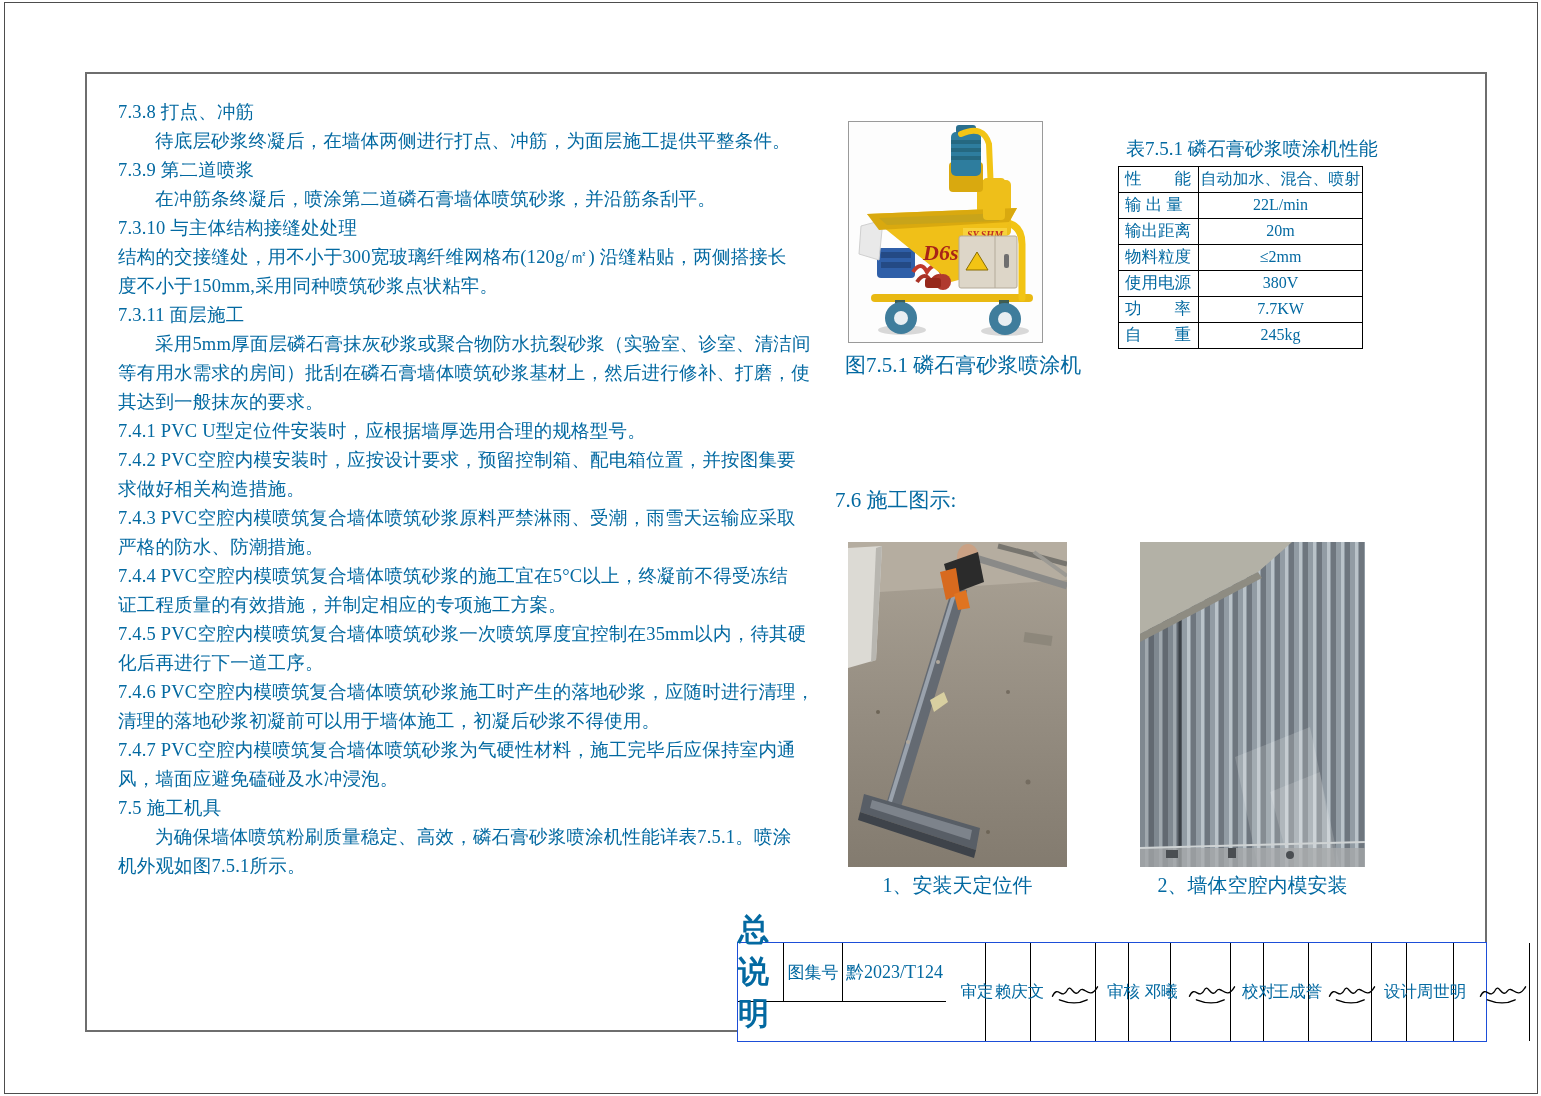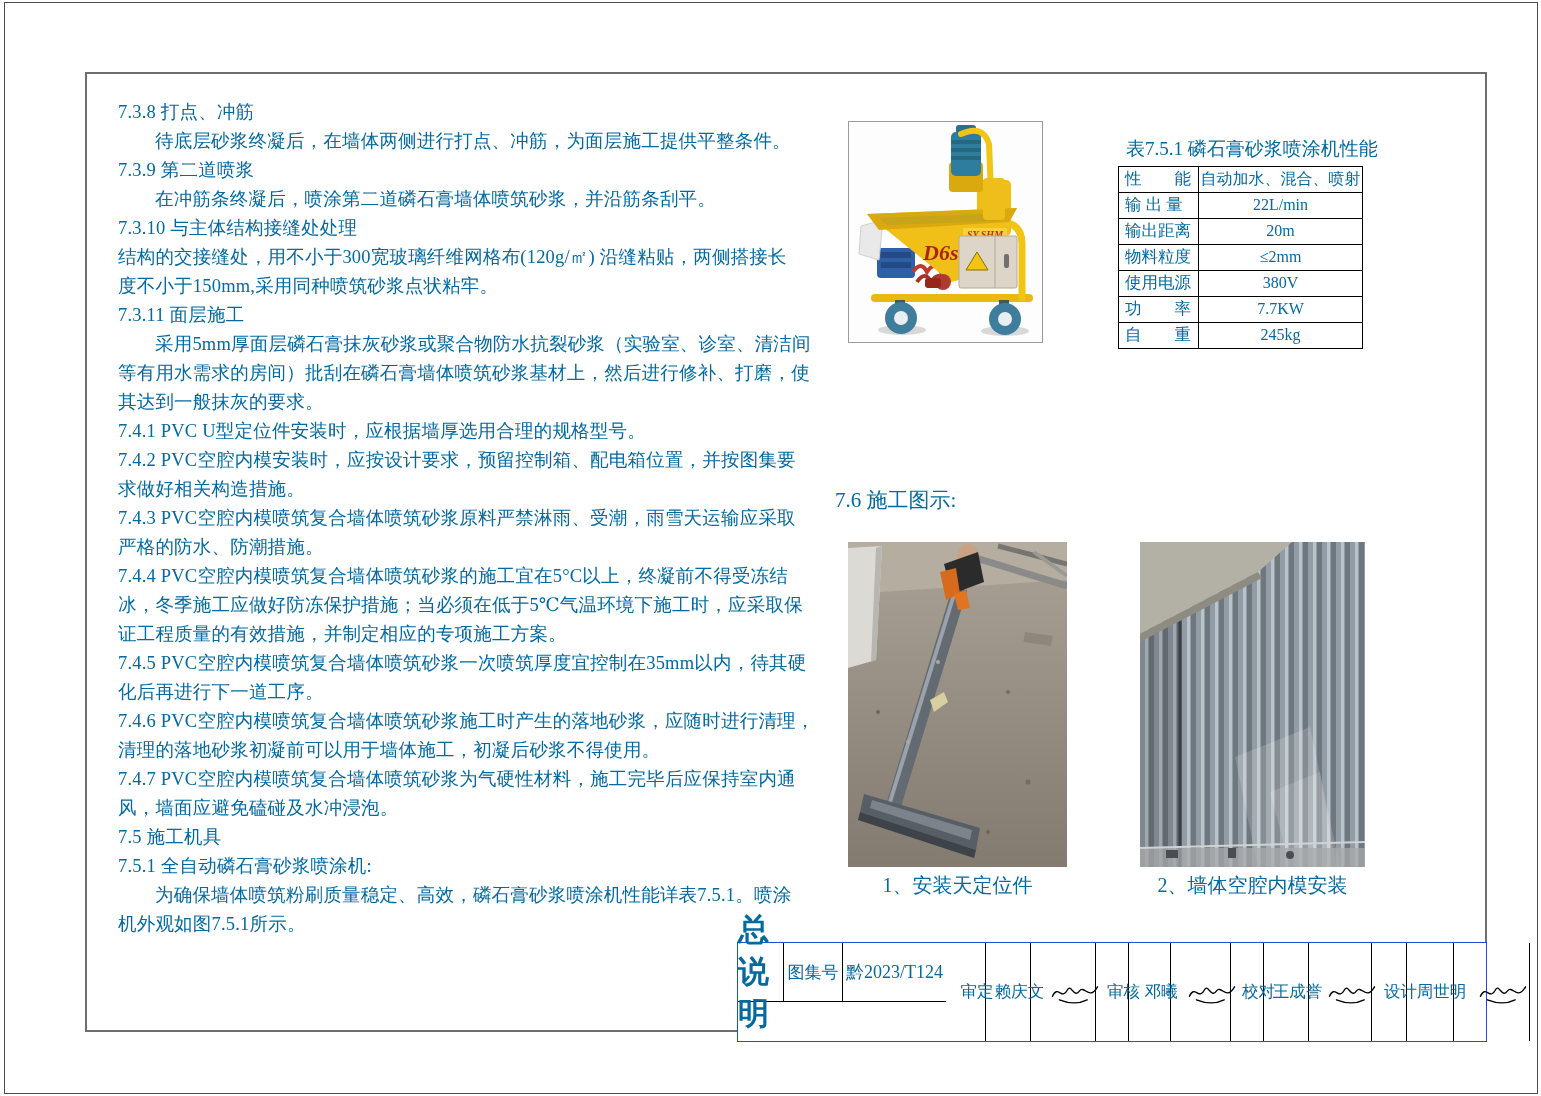--- a/index.html
+++ b/index.html
@@ -67,30 +67,28 @@
       <div class="line">7.3.11 面层施工</div>
       <div class="line ind">采用5mm厚面层磷石膏抹灰砂浆或聚合物防水抗裂砂浆（实验室、诊室、清洁间</div>
       <div class="line">等有用水需求的房间）批刮在磷石膏墙体喷筑砂浆基材上，然后进行修补、打磨，使</div>
       <div class="line">其达到一般抹灰的要求。</div>
       <div class="line">7.4.1 PVC U型定位件安装时，应根据墙厚选用合理的规格型号。</div>
       <div class="line">7.4.2 PVC空腔内模安装时，应按设计要求，预留控制箱、配电箱位置，并按图集要</div>
       <div class="line">求做好相关构造措施。</div>
       <div class="line">7.4.3 PVC空腔内模喷筑复合墙体喷筑砂浆原料严禁淋雨、受潮，雨雪天运输应采取</div>
       <div class="line">严格的防水、防潮措施。</div>
       <div class="line">7.4.4 PVC空腔内模喷筑复合墙体喷筑砂浆的施工宜在5°C以上，终凝前不得受冻结</div>
-      <div class="line">冰，冬季施工应做好防冻保护措施；当必须在低于5℃气温环境下施工时，应采取保</div>
       <div class="line">证工程质量的有效措施，并制定相应的专项施工方案。</div>
       <div class="line">7.4.5 PVC空腔内模喷筑复合墙体喷筑砂浆一次喷筑厚度宜控制在35mm以内，待其硬</div>
       <div class="line">化后再进行下一道工序。</div>
       <div class="line">7.4.6 PVC空腔内模喷筑复合墙体喷筑砂浆施工时产生的落地砂浆，应随时进行清理，</div>
       <div class="line">清理的落地砂浆初凝前可以用于墙体施工，初凝后砂浆不得使用。</div>
       <div class="line">7.4.7 PVC空腔内模喷筑复合墙体喷筑砂浆为气硬性材料，施工完毕后应保持室内通</div>
       <div class="line">风，墙面应避免磕碰及水冲浸泡。</div>
       <div class="line">7.5 施工机具</div>
-      <div class="line">7.5.1 全自动磷石膏砂浆喷涂机:</div>
       <div class="line ind">为确保墙体喷筑粉刷质量稳定、高效，磷石膏砂浆喷涂机性能详表7.5.1。喷涂</div>
       <div class="line">机外观如图7.5.1所示。</div>
     </div>
 
   <div class="fig-machine">
     <svg width="193" height="220" viewBox="0 0 193 220">
 
       <ellipse cx="45" cy="208" rx="24" ry="5" fill="#d8d8d8"></ellipse>
       <ellipse cx="148" cy="209" rx="24" ry="5" fill="#d8d8d8"></ellipse>
 
@@ -138,20 +136,21 @@
       <g>
         <rect x="38" y="178" width="10" height="14" fill="#3f5d52"></rect>
         <circle cx="44" cy="196" r="16" fill="#3f7d9c"></circle>
         <circle cx="44" cy="196" r="7" fill="#e8eef2"></circle>
         <rect x="142" y="178" width="10" height="14" fill="#3f5d52"></rect>
         <circle cx="148" cy="197" r="16" fill="#3f7d9c"></circle>
         <circle cx="148" cy="197" r="7" fill="#e8eef2"></circle>
       </g>
     </svg>
   </div>
+  <div class="fig-caption">图7.5.1 磷石膏砂浆喷涂机</div>
 
   <div class="spec-title">表7.5.1  磷石膏砂浆喷涂机性能</div>
   <div class="spec-table">
       <div class="trow">
         <div class="tlabel">性　　能</div>
         <div class="tvalue">自动加水、混合、喷射</div>
       </div>
       <div class="trow">
         <div class="tlabel">输 出 量</div>
         <div class="tvalue">22L/min</div>

